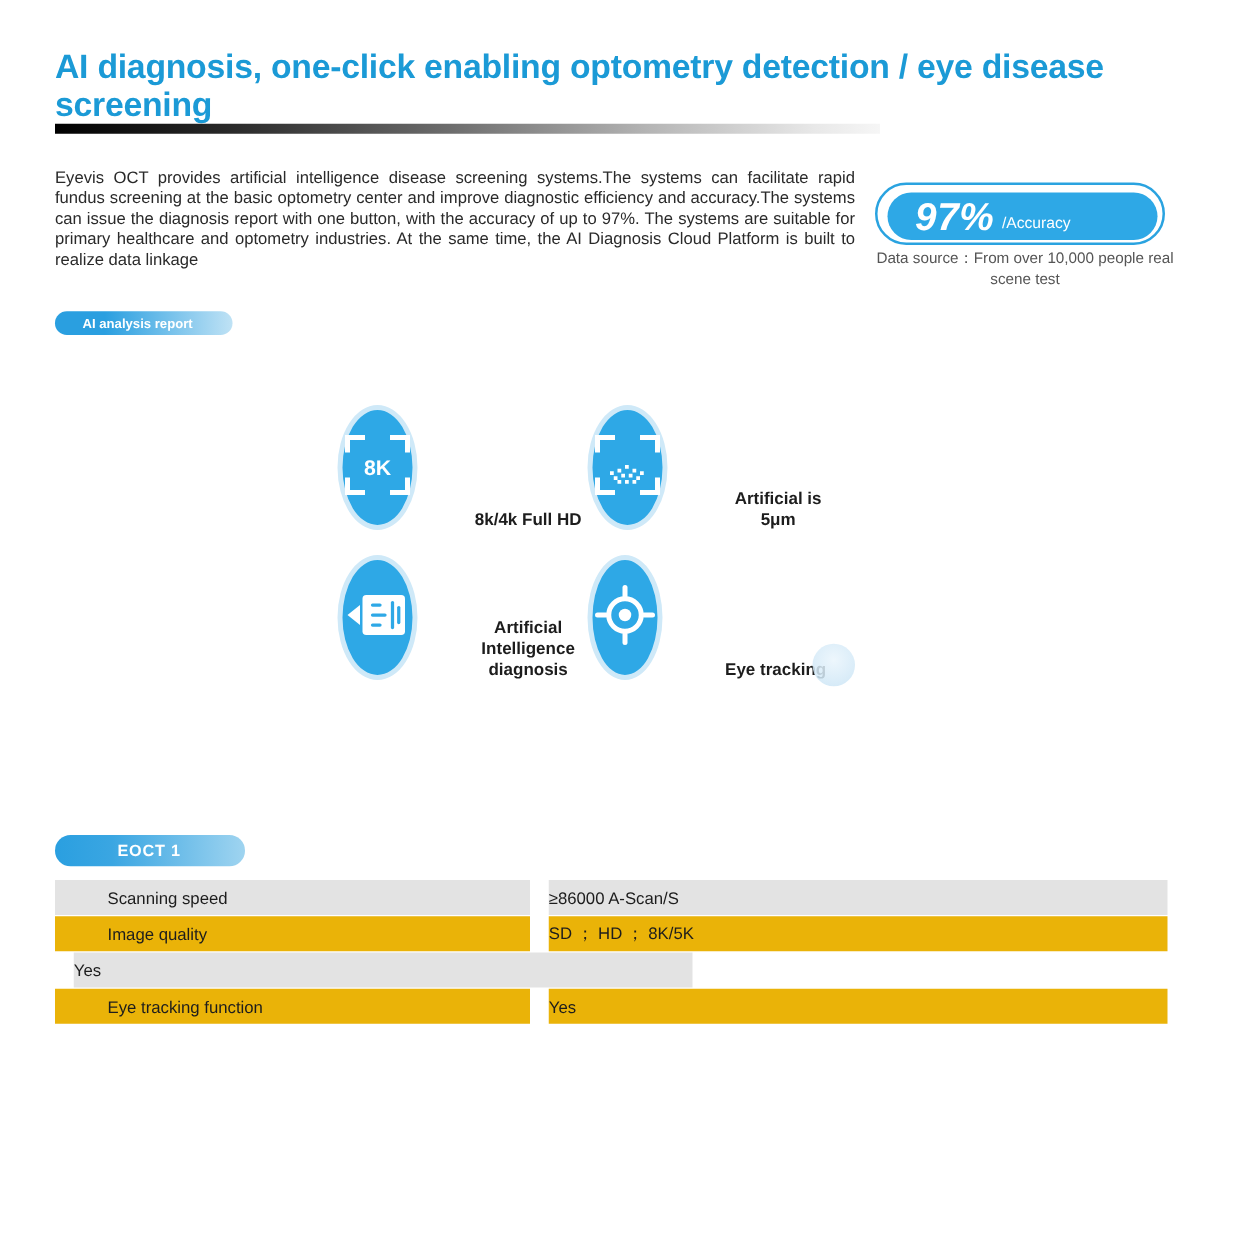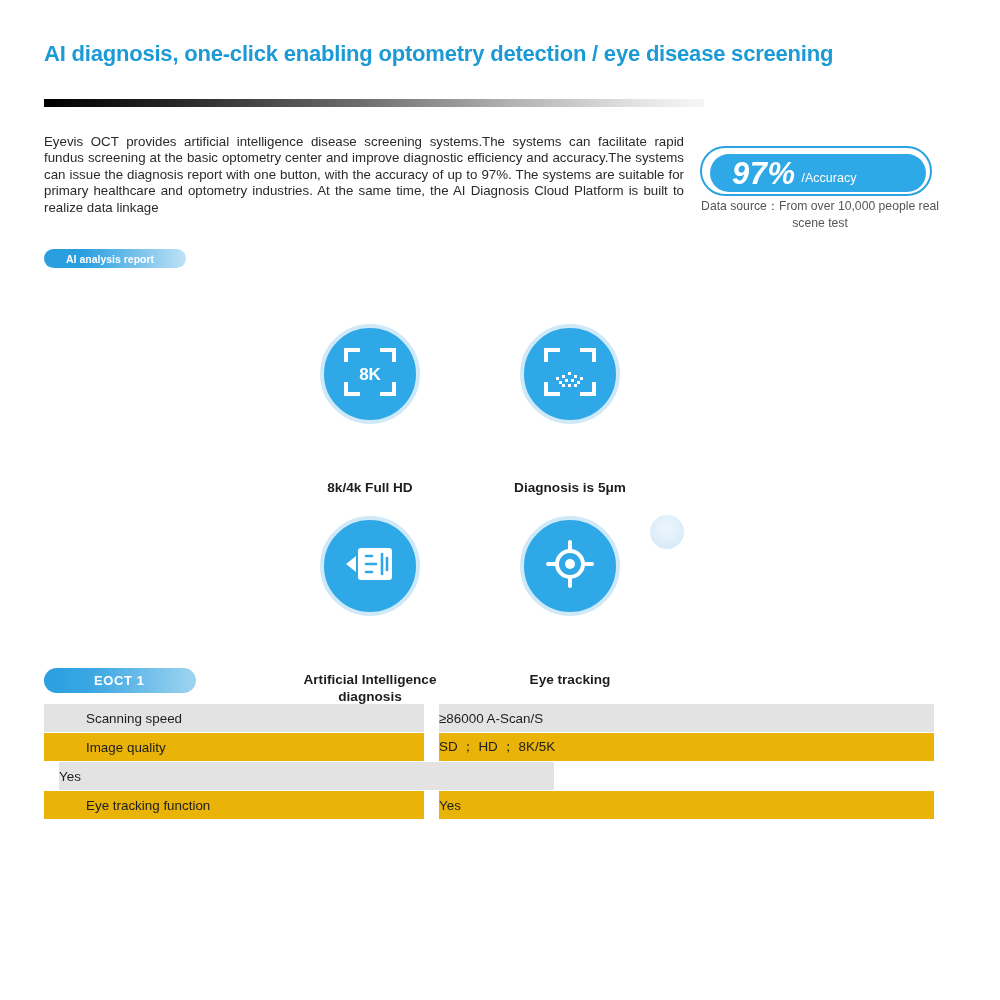--- a/index.html
+++ b/index.html
@@ -13,21 +13,21 @@
     position: relative;
     width: 1000px; height: 1000px;
     overflow: hidden;
     background: #fff;
   }
 
   
   .headline {
     position: absolute;
     left: 44px; top: 38px; width: 935px;
-    font-size: 22px;
+    font-size: 27px;
     font-weight: bold;
     line-height: 31px;
     color: #1b9ad6;
     letter-spacing: -0.2px;
   }
 
   
   .rule {
     position: absolute;
     left: 44px; top: 99px;
@@ -113,22 +113,22 @@
   
   .features {
     position: absolute;
     left: 270px; top: 324px;
     width: 420px;
   }
   .feat-row { display: flex; }
   .feat {
     width: 200px;
     display: flex;
-    flex-direction: column;
-    align-items: center;
+    flex-direction: row;
+    align-items: flex-end;
     gap: 41px;
   }
   .circ {
     width: 100px; height: 100px;
     border-radius: 50%;
     background: #2ea8e6;
     border: 4px solid #cfe9f8;
     display: flex;
     align-items: center;
     justify-content: center;
@@ -236,21 +236,21 @@
                   <rect x="23" y="33" width="3" height="3"></rect>
                 <rect x="29" y="33" width="3" height="3"></rect>
                   <rect x="35" y="35" width="3" height="3"></rect>
                 <rect x="20" y="38" width="3" height="3"></rect>
                   <rect x="26" y="38" width="3" height="3"></rect>
                 <rect x="32" y="38" width="3" height="3"></rect>
               </g>
             </svg>
           </span>
         </div>
-        <div class="feat-label">Diagnosis is 5μm</div>
+        <div class="feat-label">Artificial is 5μm</div>
       </div>
 
     </div>
 
     <div class="feat-row row2">
 
       <div class="feat">
         <div class="circ">
           <span>
             <svg width="56" height="48" viewBox="0 0 56 48">

